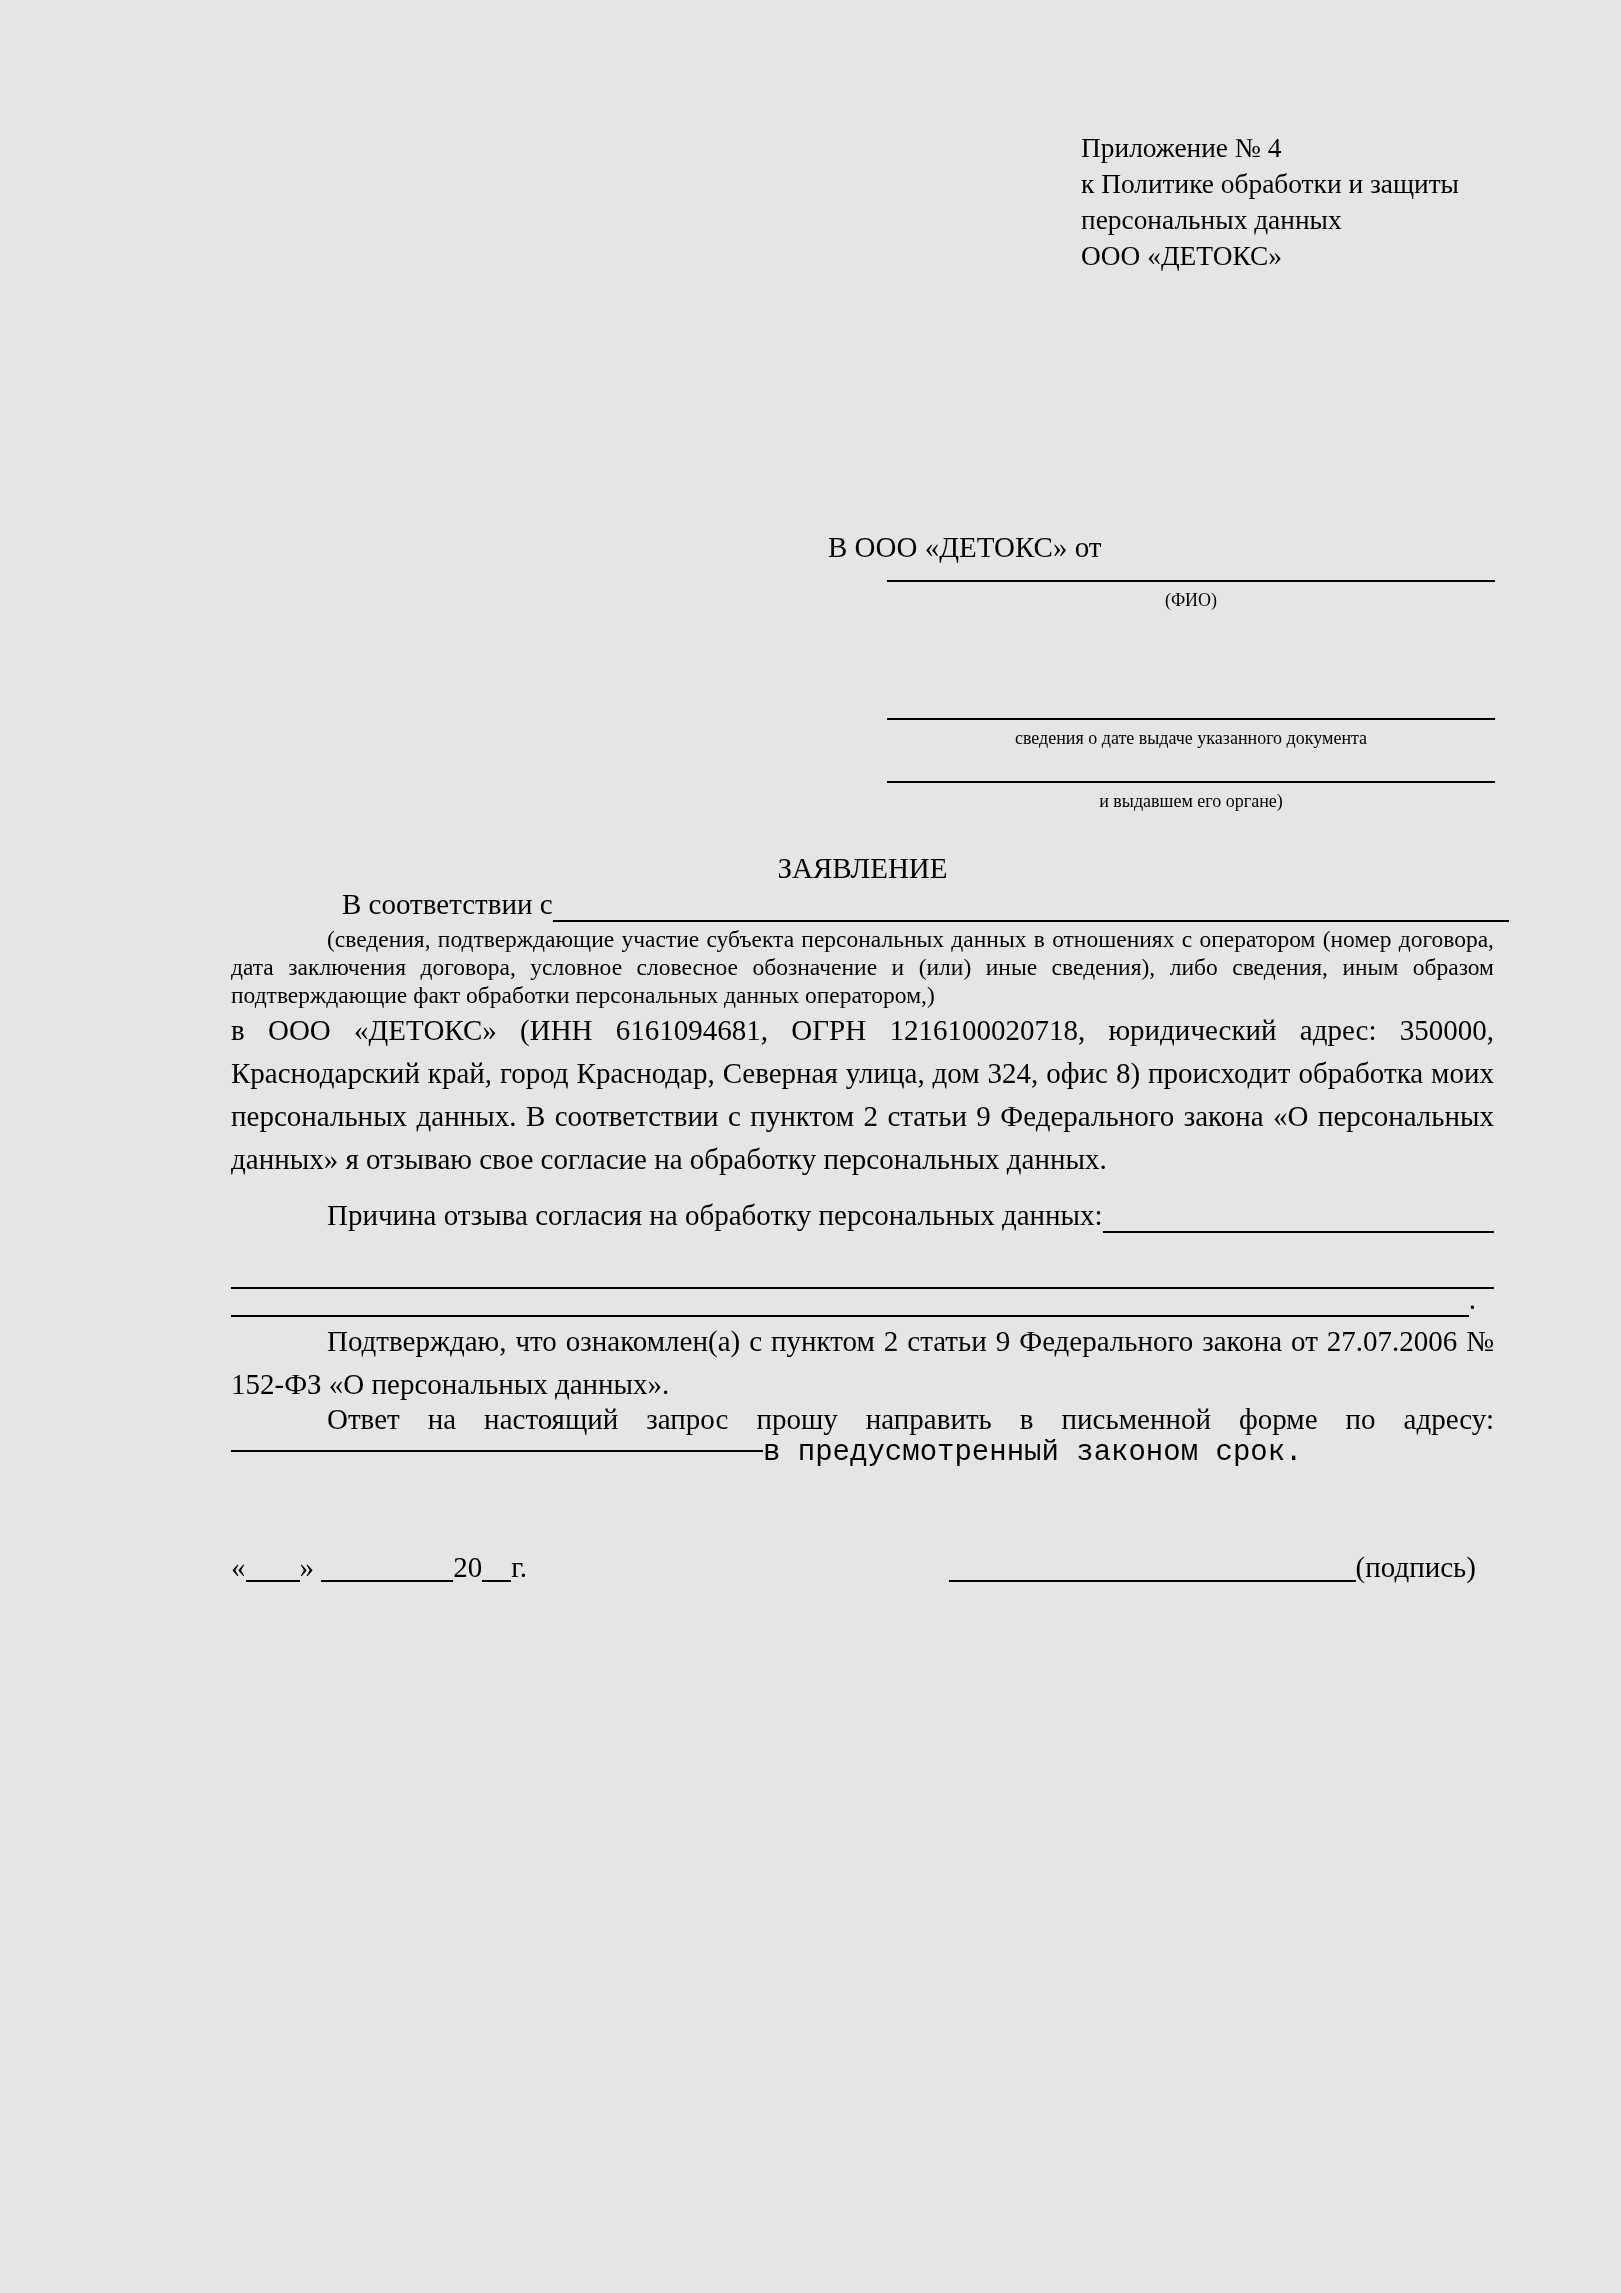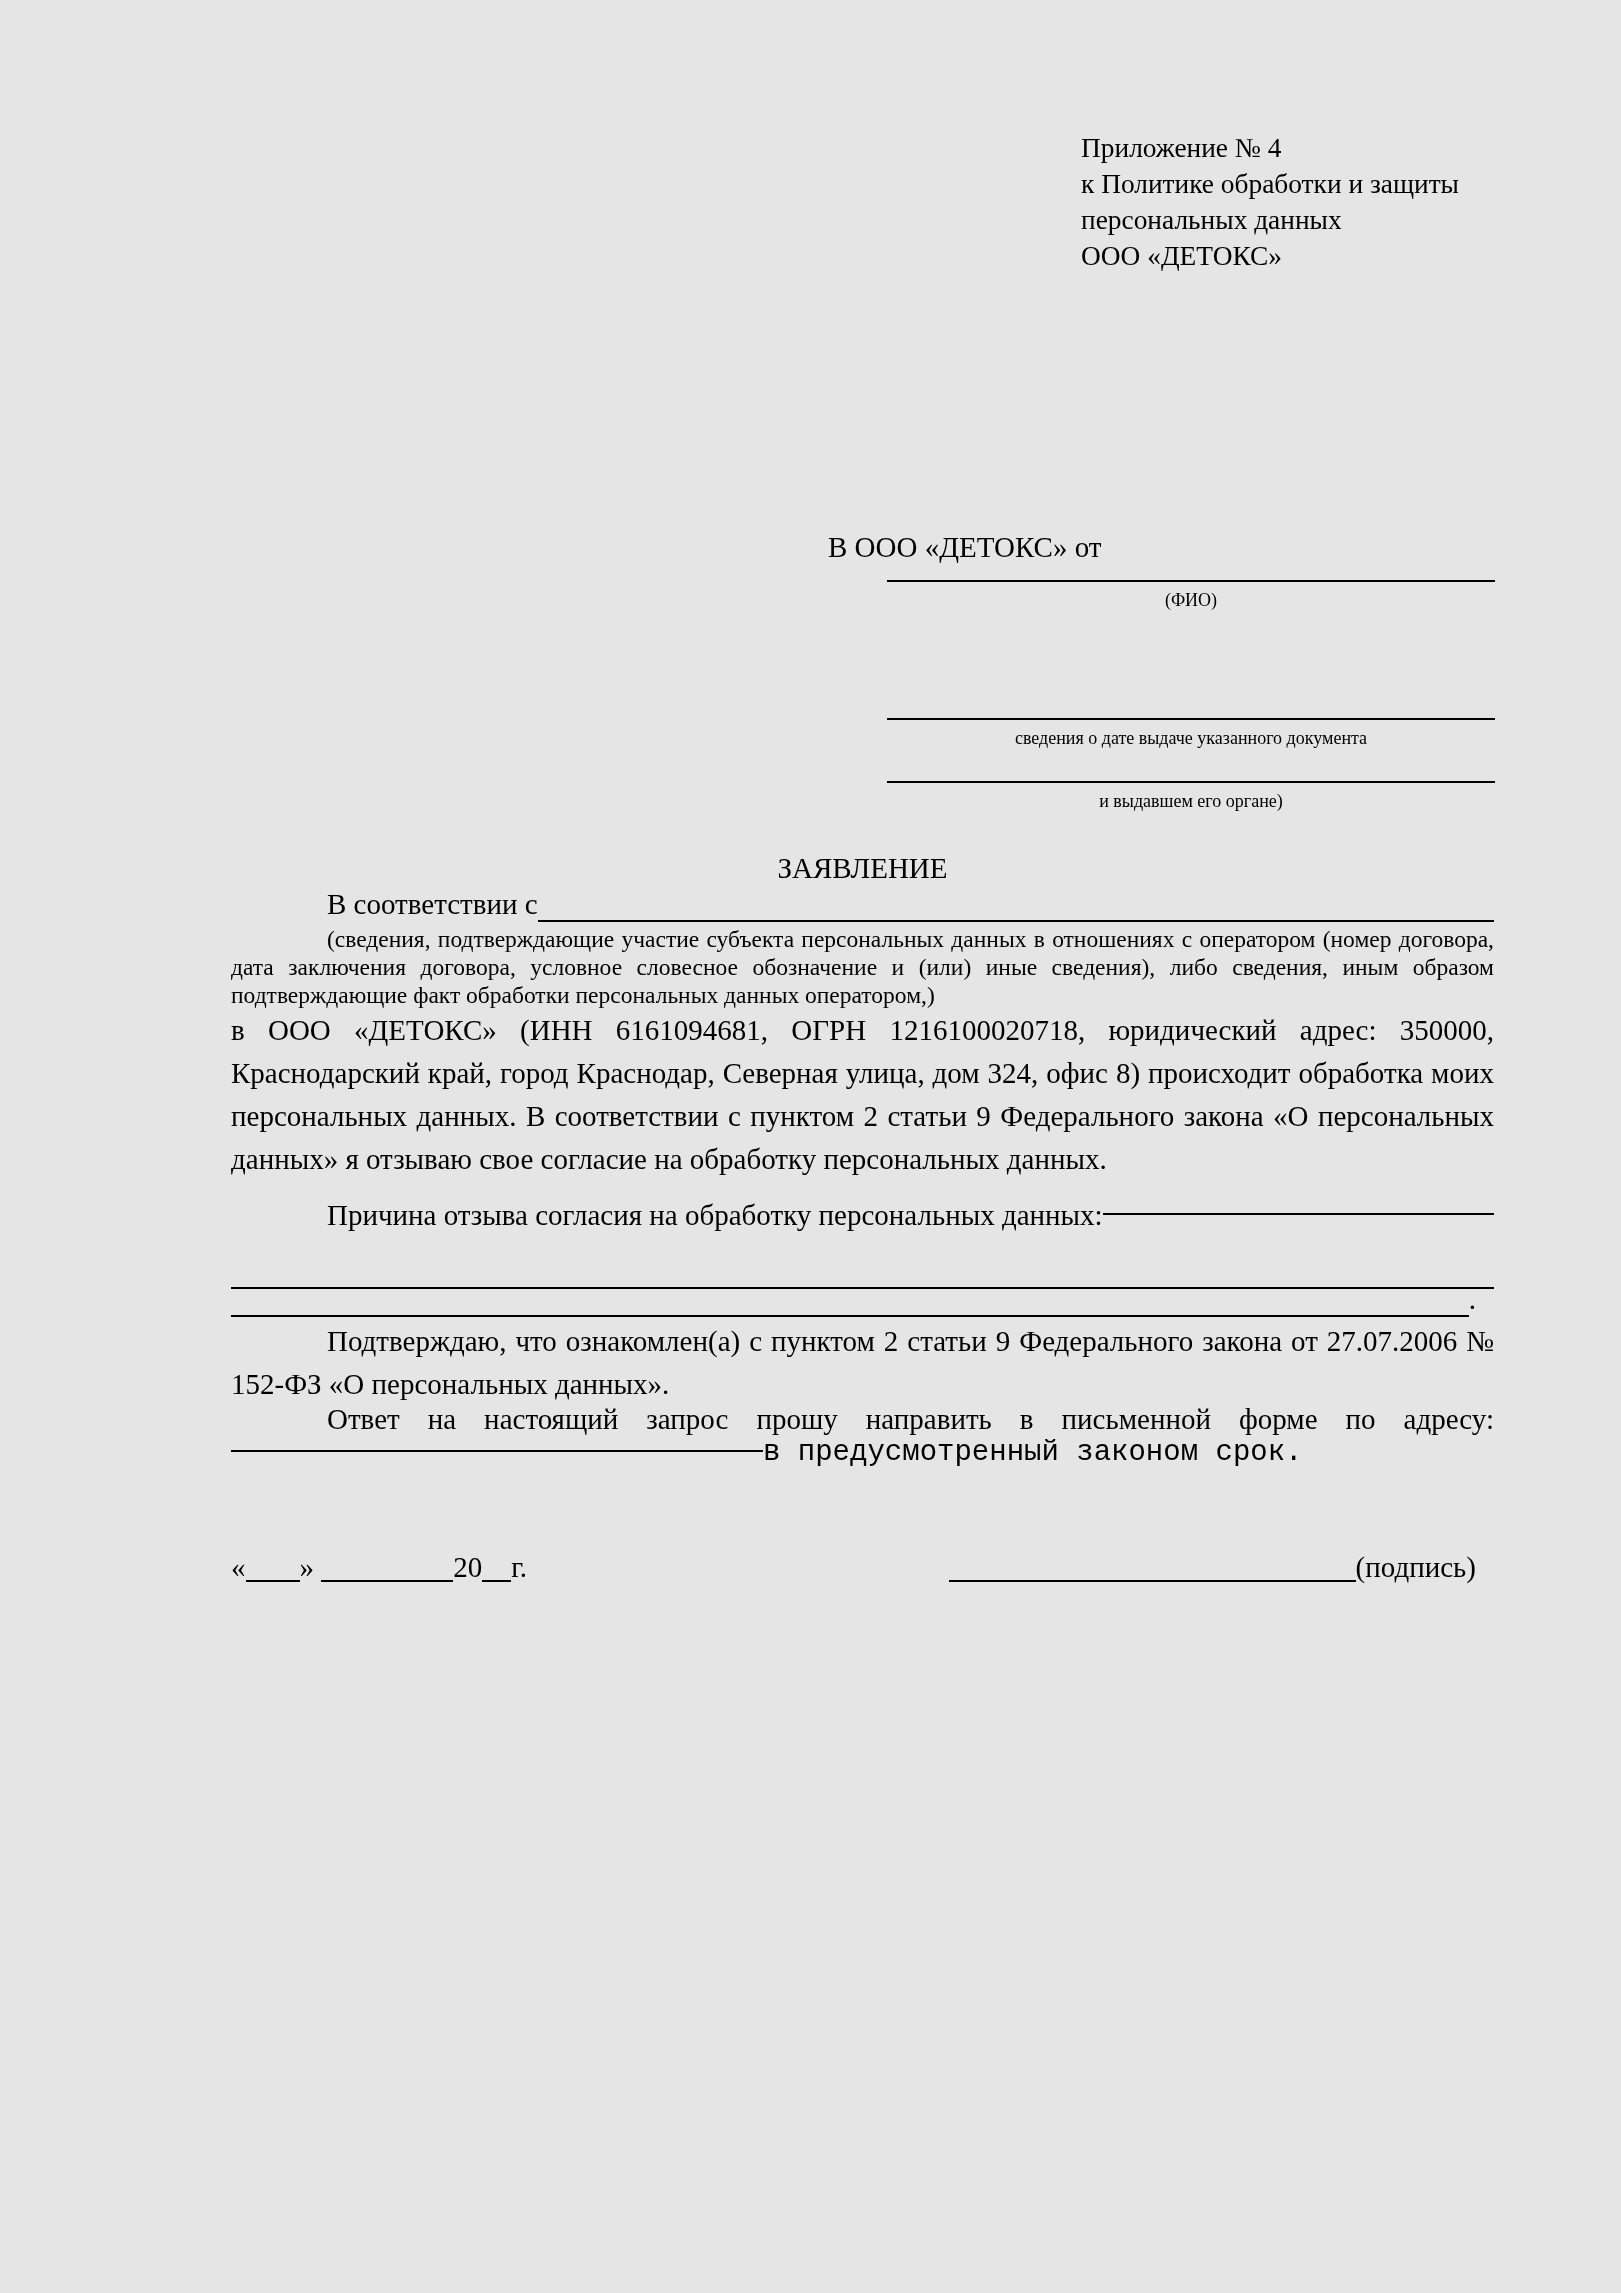--- a/index.html
+++ b/index.html
@@ -21,26 +21,26 @@
   .form-col { left:887px; width:608px; }
   .rule { border-top:2.9px solid #000; height:0; }
   .cap { text-align:center; font-size:18px; line-height:26.5px; margin-top:4.9px; }
   
   .heading { left:231px; top:847px; width:1263px; text-align:center; line-height:42px; }
   
   .fillrow { display:flex; align-items:flex-end; height:41px; }
   .fillrow .txt { line-height:41px; white-space:nowrap; }
   .fill { flex:1; border-bottom:2.9px solid #000; margin-bottom:2.9px; }
   .seg { display:inline-block; height:29px; border-bottom:2.9px solid #000; vertical-align:-4.9px; }
-  .introrow { left:231px; top:884px; width:1263px; }
+  .introrow { left:246px; top:884px; width:1263px; }
   .introrow .txt { padding-left:96px; }
   .smallnote { left:231px; top:925px; width:1263px; font-size:23.5px; line-height:28px;
                text-align:justify; text-indent:96px; }
   .bodytext { left:231px; top:1009px; width:1263px; line-height:43px; text-align:justify; }
-  .reasonrow { left:231px; top:1195px; width:1263px;align-items:center; }
+  .reasonrow { left:231px; top:1195px; width:1263px; }
   .reasonrow .txt { padding-left:96px; }
   .blank1 { left:231px; top:1287px; width:1263px; }
   .blank2row { left:231px; top:1279px; width:1245px; }
   .blank2row .txt { line-height:41px; }
   .confirm { left:231px; top:1320px; width:1263px; line-height:43px;
              text-align:justify; text-indent:96px; }
   .response { left:231px; top:1398px; width:1263px; line-height:42px;
               text-align:justify; text-align-last:justify; text-indent:96px; }
   .respTail { left:231px; top:1432px; width:1263px; display:flex; align-items:center; height:41px;font-family:Liberation Mono, monospace; }
   .respTail .lead { width:532px; border-bottom:2.9px solid #000; margin-bottom:2.9px; }

